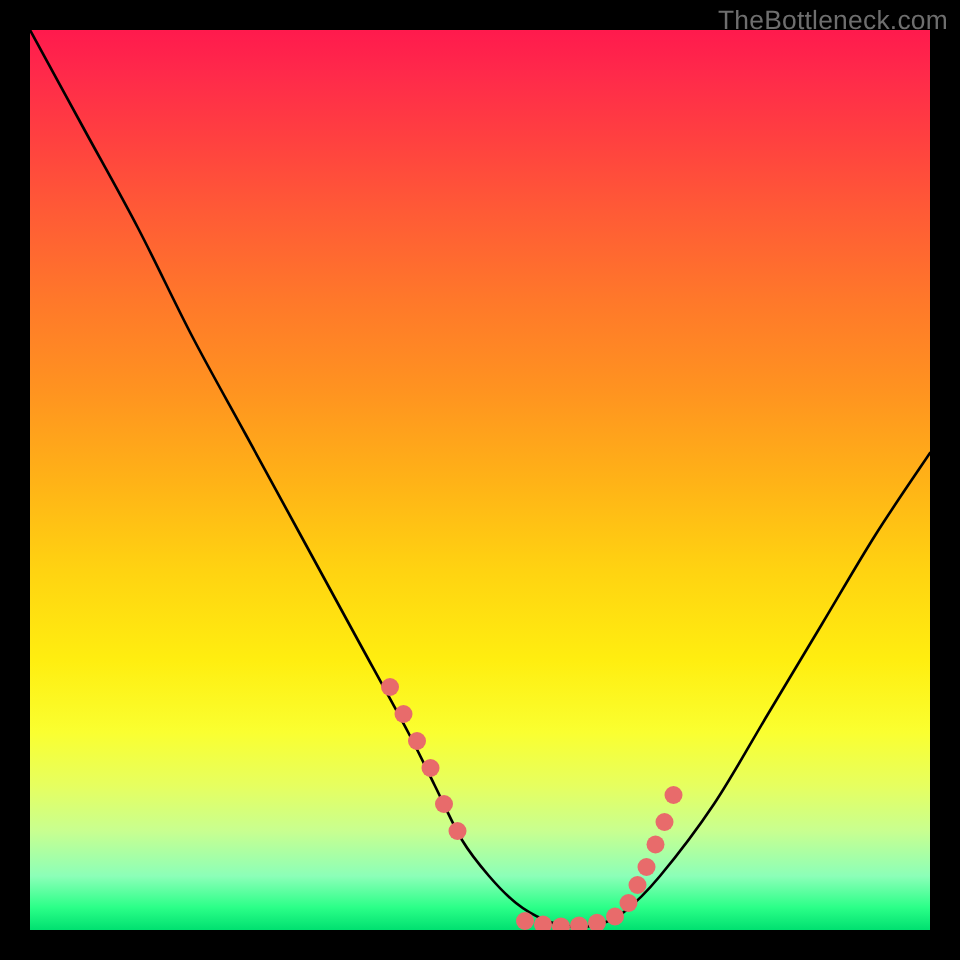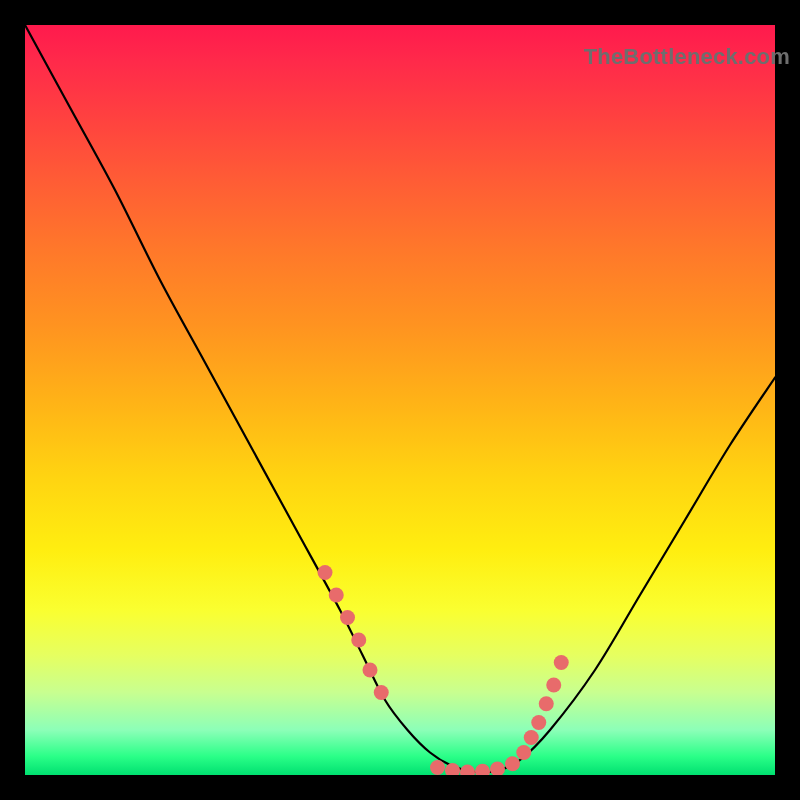--- a/index.html
+++ b/index.html
@@ -40,24 +40,23 @@
       #2bff88 97.5%,
       #00e070 100%
     );
   }
   .watermark {
     position: absolute;
     top: 4px;
     right: 10px;
     color: #6e6e6e;
     font-size: 22px;
-    font-weight: 700;
+    font-weight: 400;
     letter-spacing: 0.2px;
     pointer-events: none;
-    margin-top: 40px;
   }
   svg {
     position: absolute;
     left: 0;
     top: 0;
   }
 </style>
 </head>
 <body>
 

